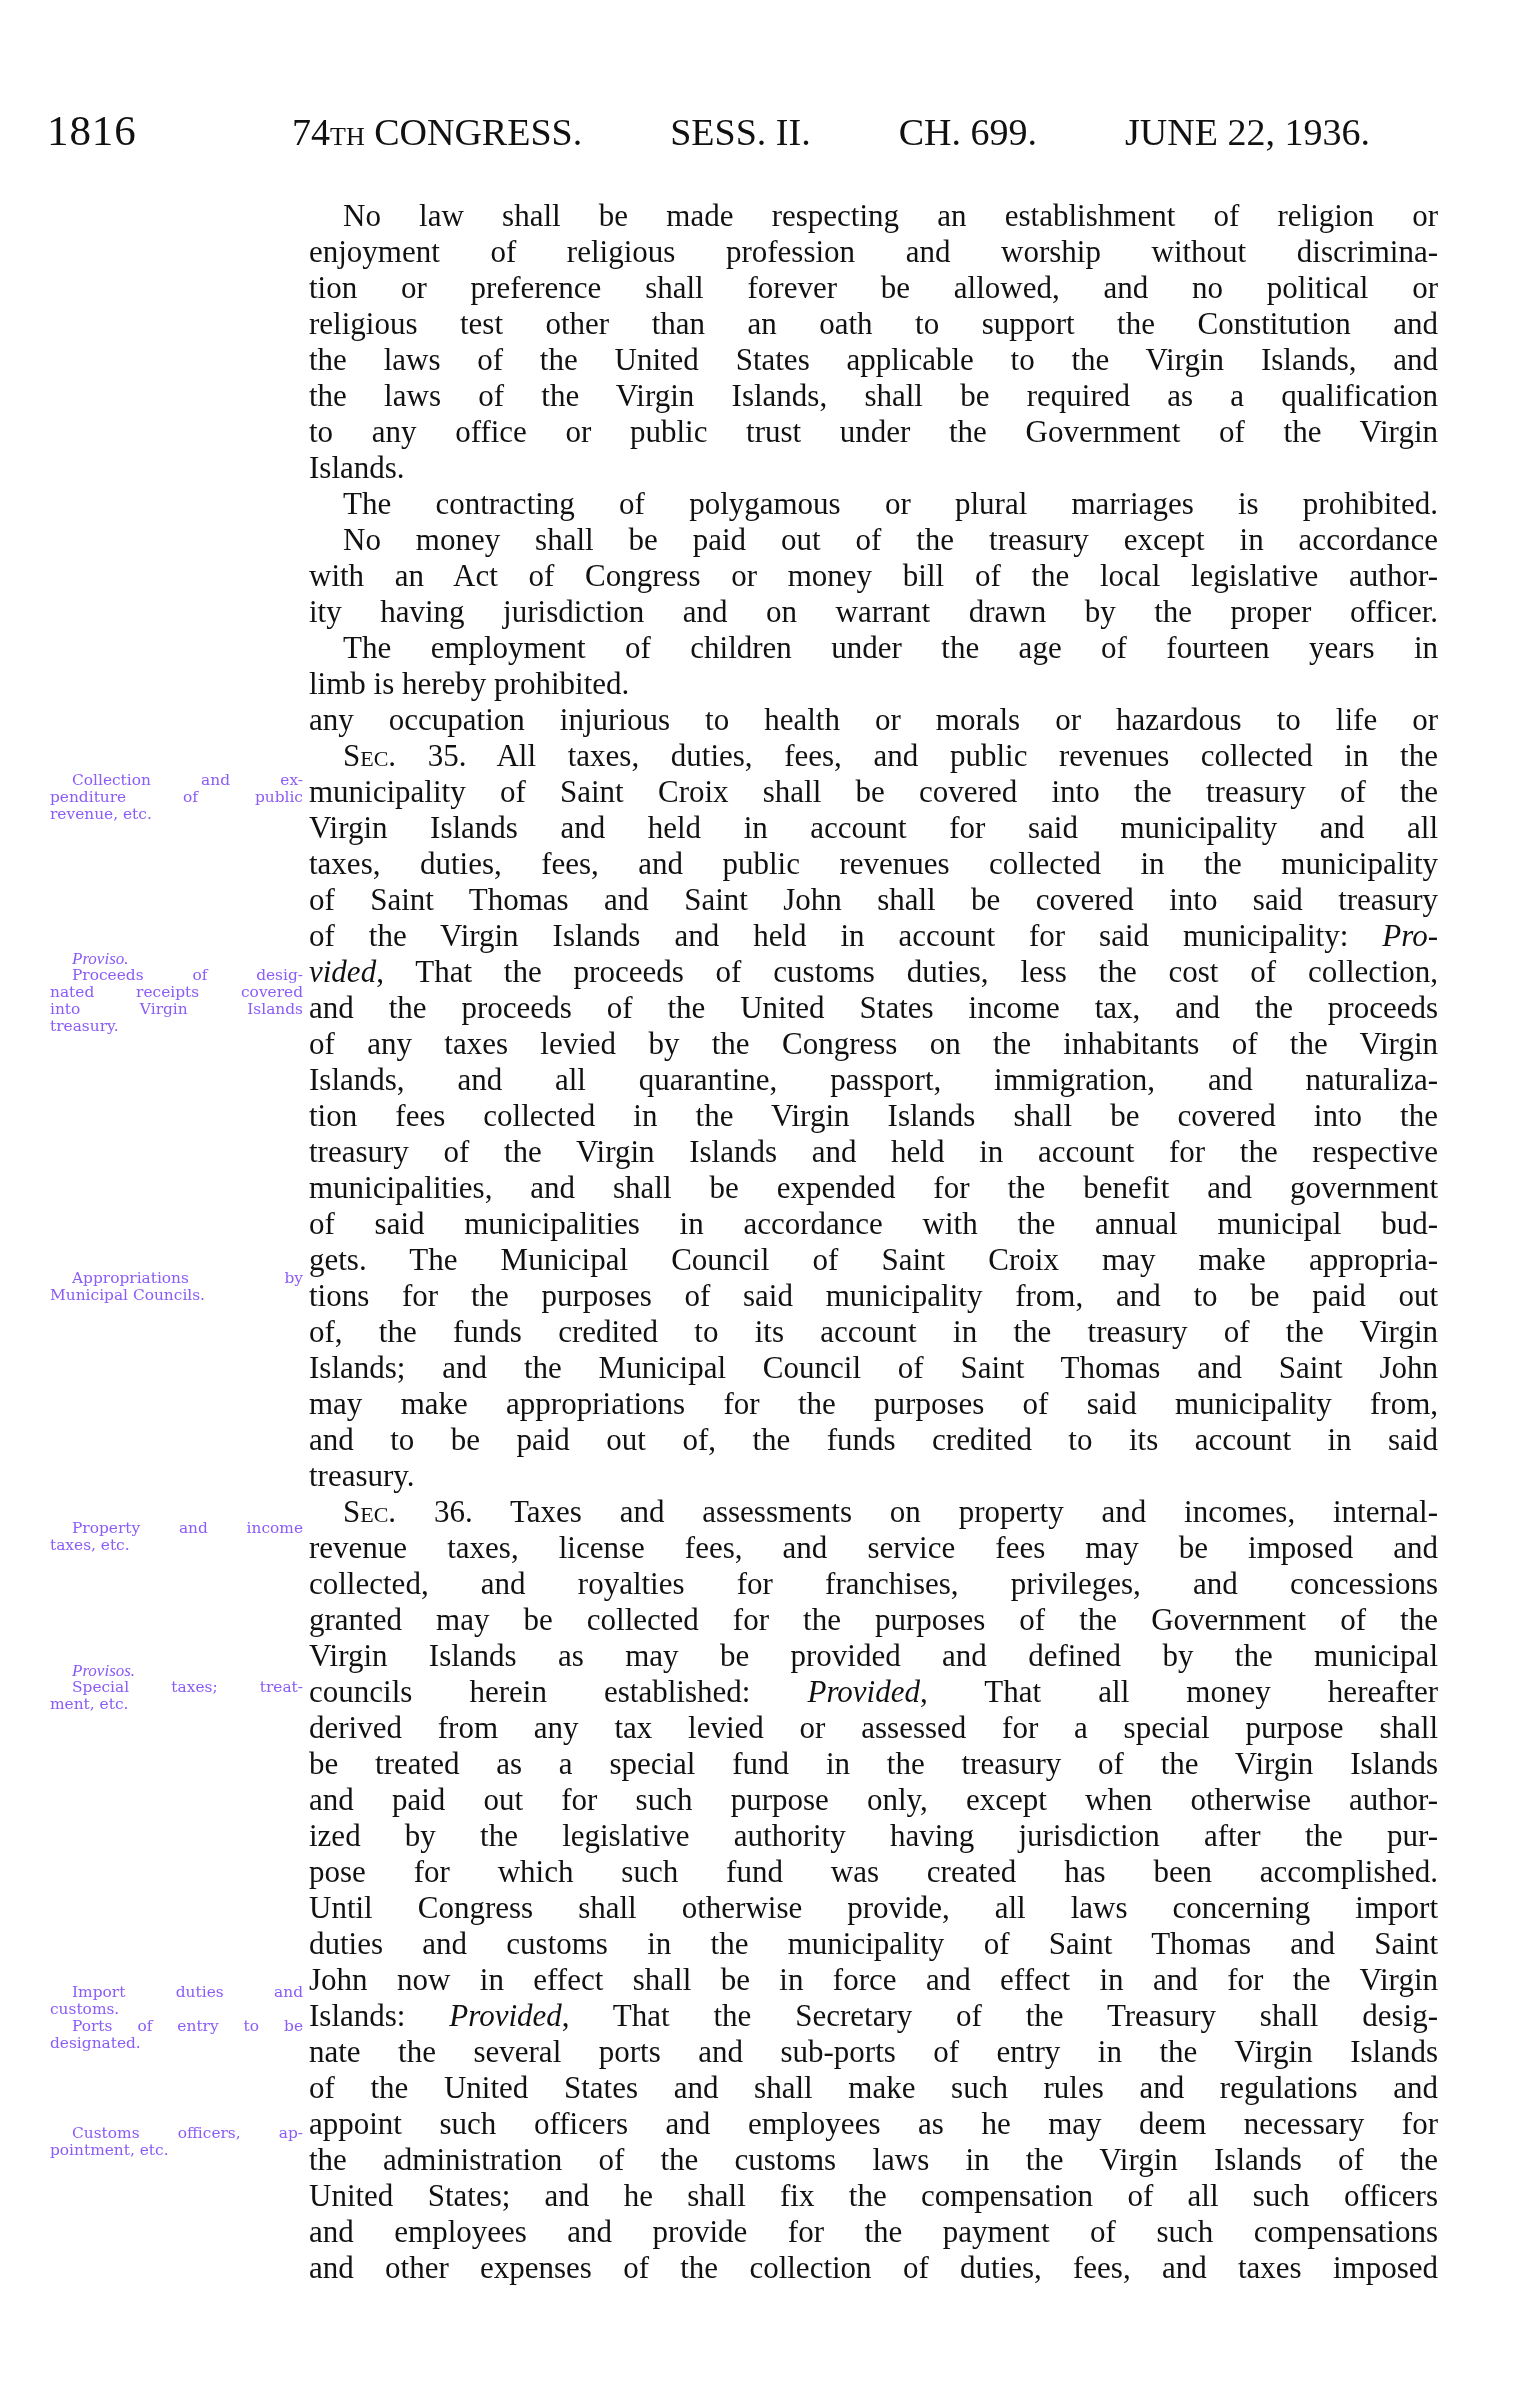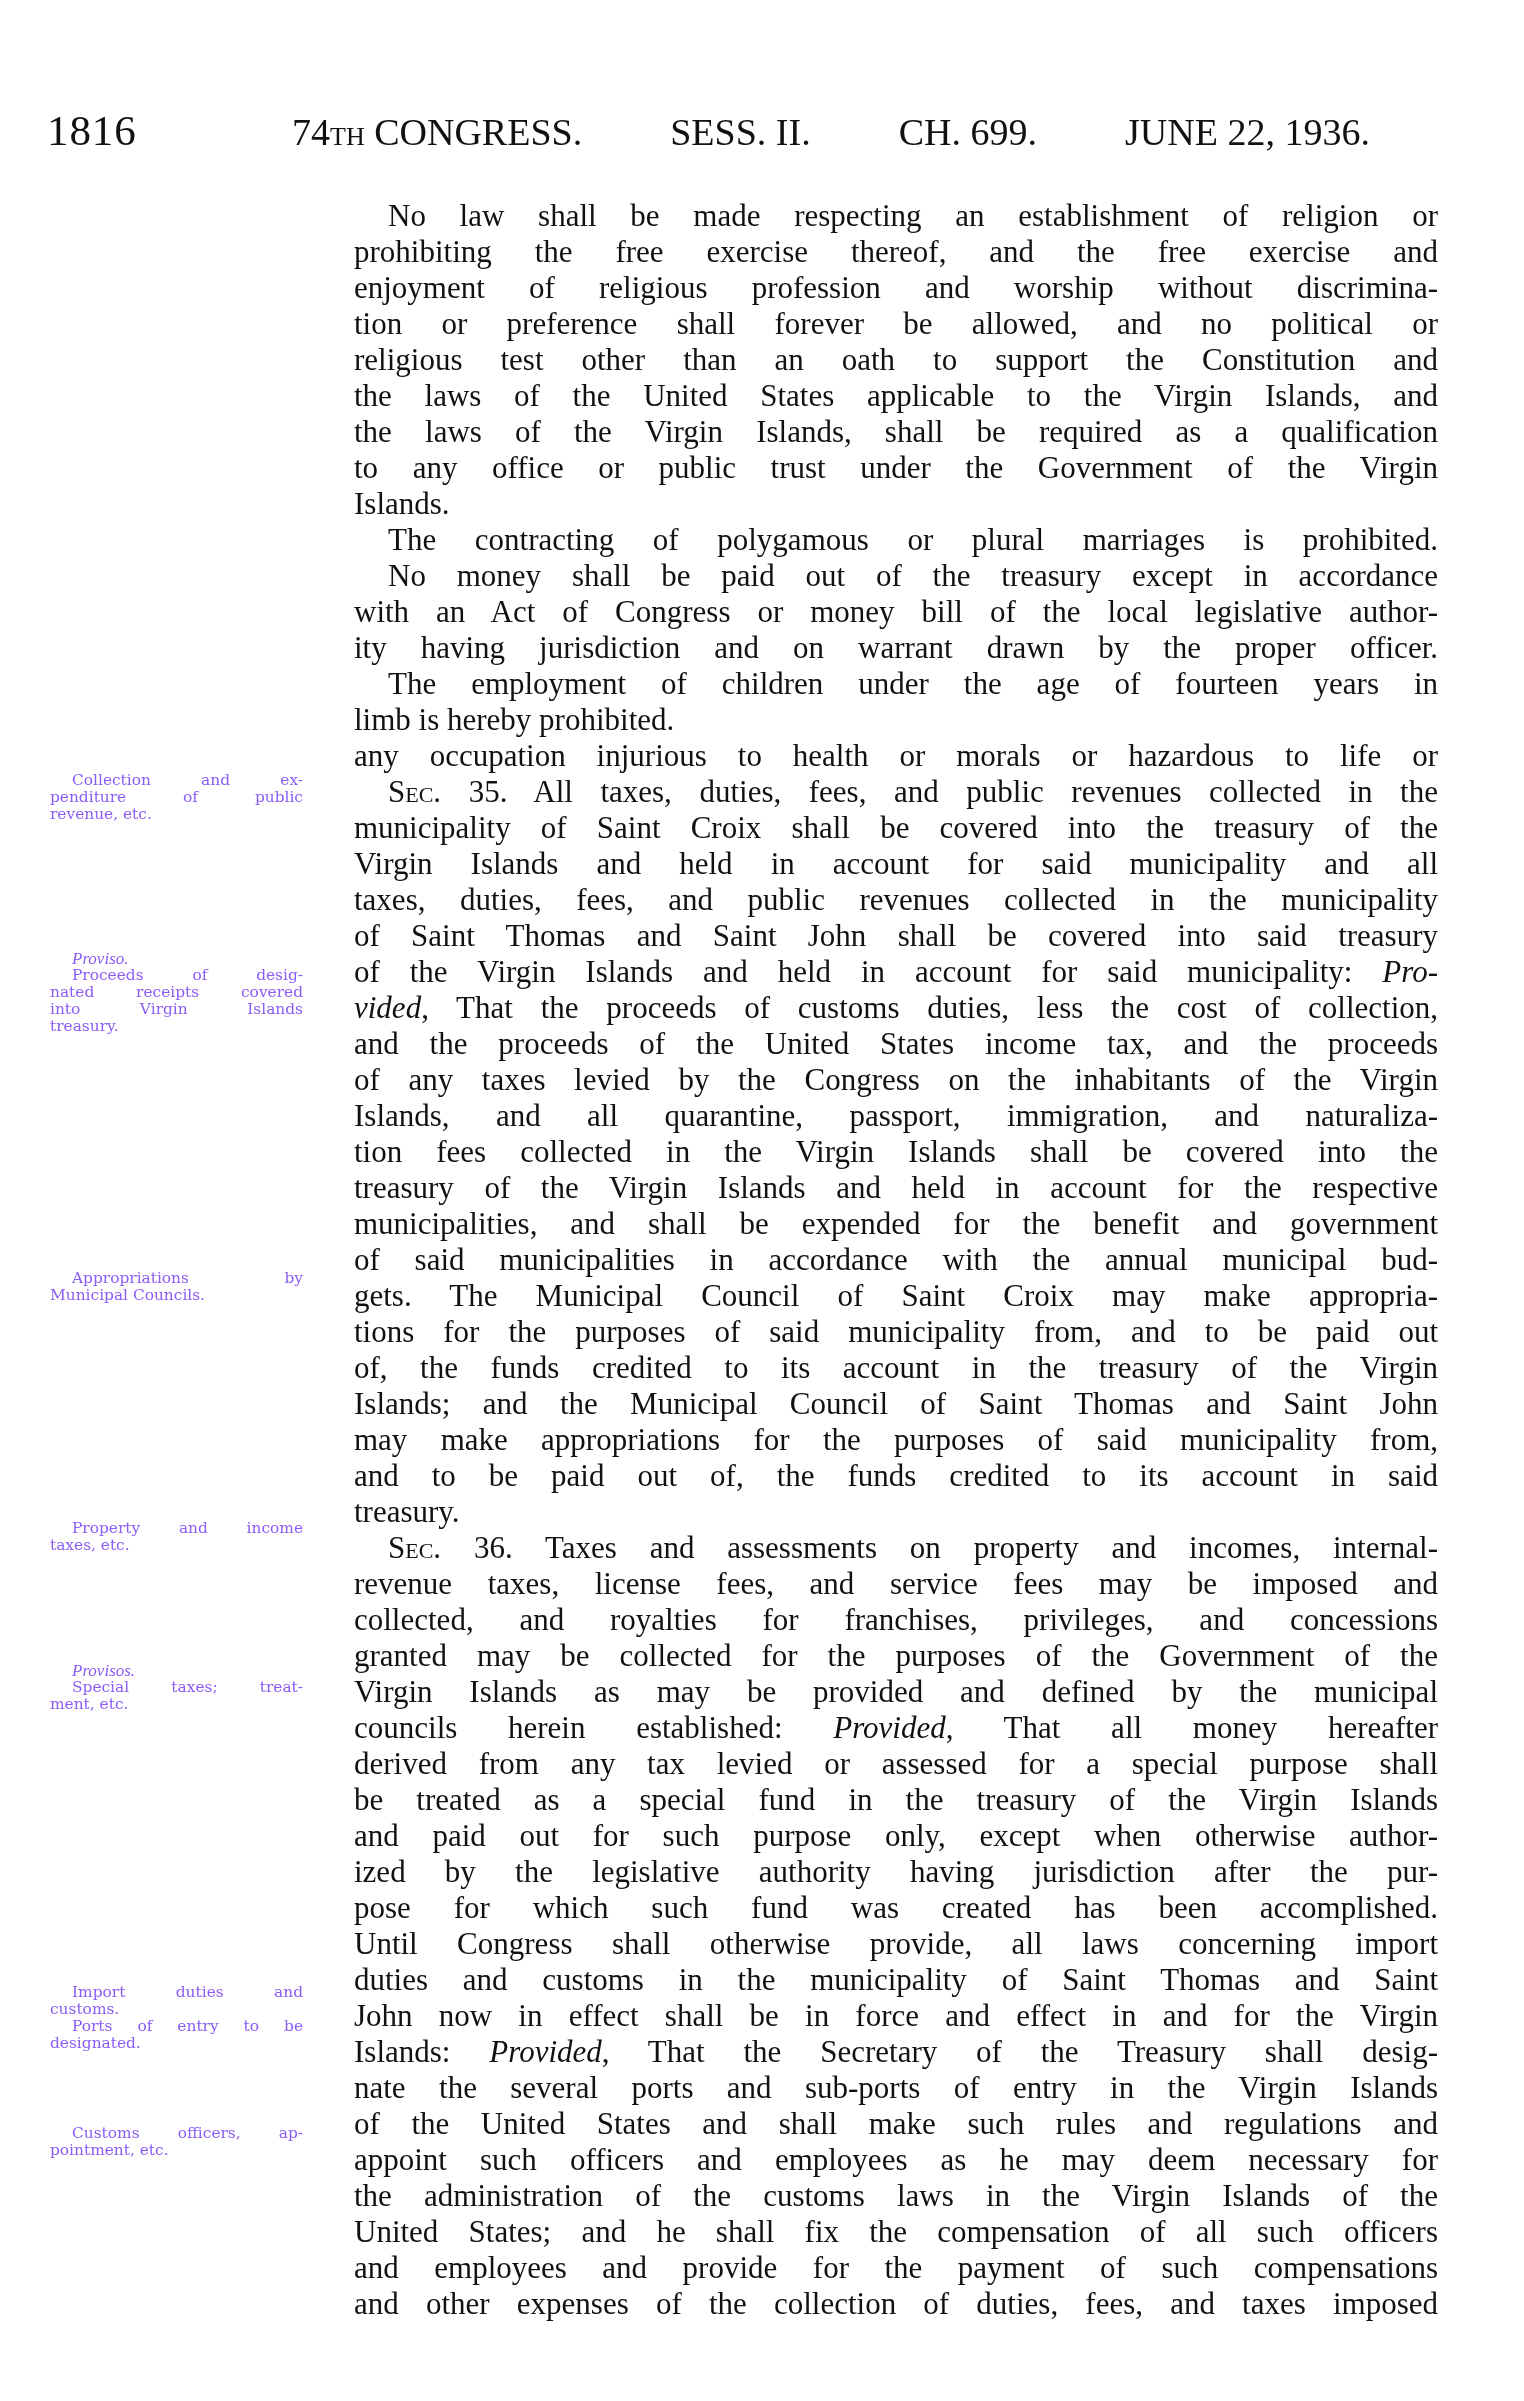--- a/index.html
+++ b/index.html
@@ -18,21 +18,20 @@
   }
   .running-head .sc { font-size: 26px; }
   .body-col {
     position: absolute; left: 309px; top: 198px; width: 1129px;
   }
   .line {
     display: block; height: 36px; line-height: 36px;
     font-size: 31px; white-space: nowrap;
     text-align: justify; text-align-last: justify;
     transform-origin: left center;
-    margin-left: 45px;
   }
   .line.last { text-align-last: left; }
   .line.indent { padding-left: 34px; }
   .line .it { font-style: italic; }
   .line .sc { font-variant: small-caps; }
   .margin-note {
     position: absolute; left: 50px; width: 253px;
     font-family: "DejaVu Serif", "Liberation Serif", serif;
     font-size: 15.4px; line-height: 17px; color: #8b5cf6;
   }
@@ -50,21 +49,20 @@
 
 <div class="running-head">
   <span><span>74</span><span class="sc">TH</span> <span>CONGRESS.</span></span>
   <span>SESS. II.</span>
   <span>CH. 699.</span>
   <span>JUNE 22, 1936.</span>
 </div>
 
 <div class="body-col" id="body-col">
     <span class="line indent" style="display: block; width: auto;"><span>No law shall be made respecting an establishment of religion or</span></span>
-    <span class="line" style="display: block; width: auto;"><span>prohibiting the free exercise thereof, and the free exercise and</span></span>
     <span class="line" style="display: block; width: auto;"><span>enjoyment of religious profession and worship without discrimina-</span></span>
     <span class="line" style="display: block; width: auto;"><span>tion or preference shall forever be allowed, and no political or</span></span>
     <span class="line" style="display: block; width: auto;"><span>religious test other than an oath to support the Constitution and</span></span>
     <span class="line" style="display: block; width: auto;"><span>the laws of the United States applicable to the Virgin Islands, and</span></span>
     <span class="line" style="display: block; width: auto;"><span>the laws of the Virgin Islands, shall be required as a qualification</span></span>
     <span class="line" style="display: block; width: auto;"><span>to any office or public trust under the Government of the Virgin</span></span>
     <span class="line last" style="display: block; width: auto;"><span>Islands.</span></span>
     <span class="line indent" style="display: block; width: auto;"><span>The contracting of polygamous or plural marriages is prohibited.</span></span>
     <span class="line indent" style="display: block; width: auto;"><span>No money shall be paid out of the treasury except in accordance</span></span>
     <span class="line" style="display: block; width: auto;"><span>with an Act of Congress or money bill of the local legislative author-</span></span>

